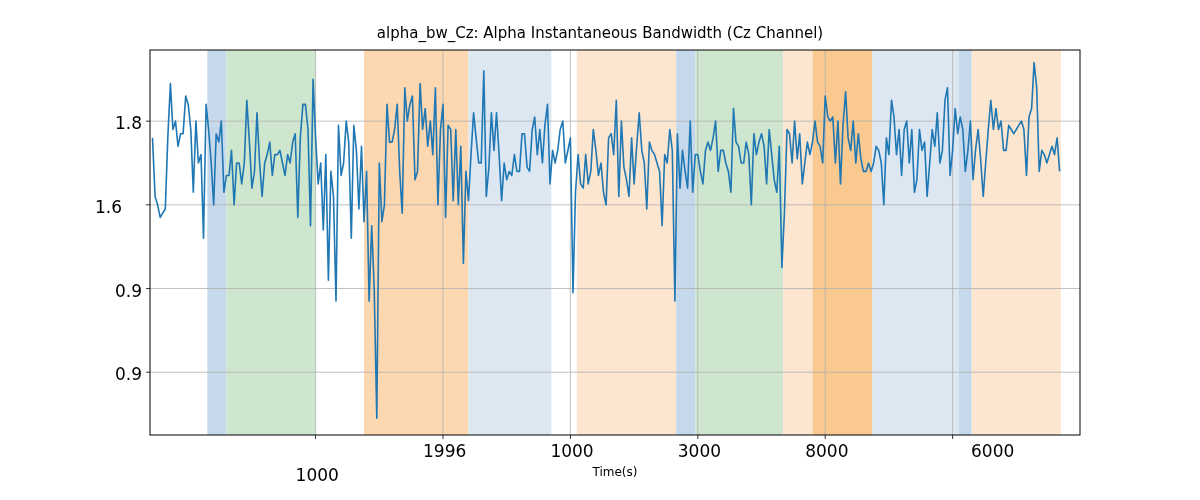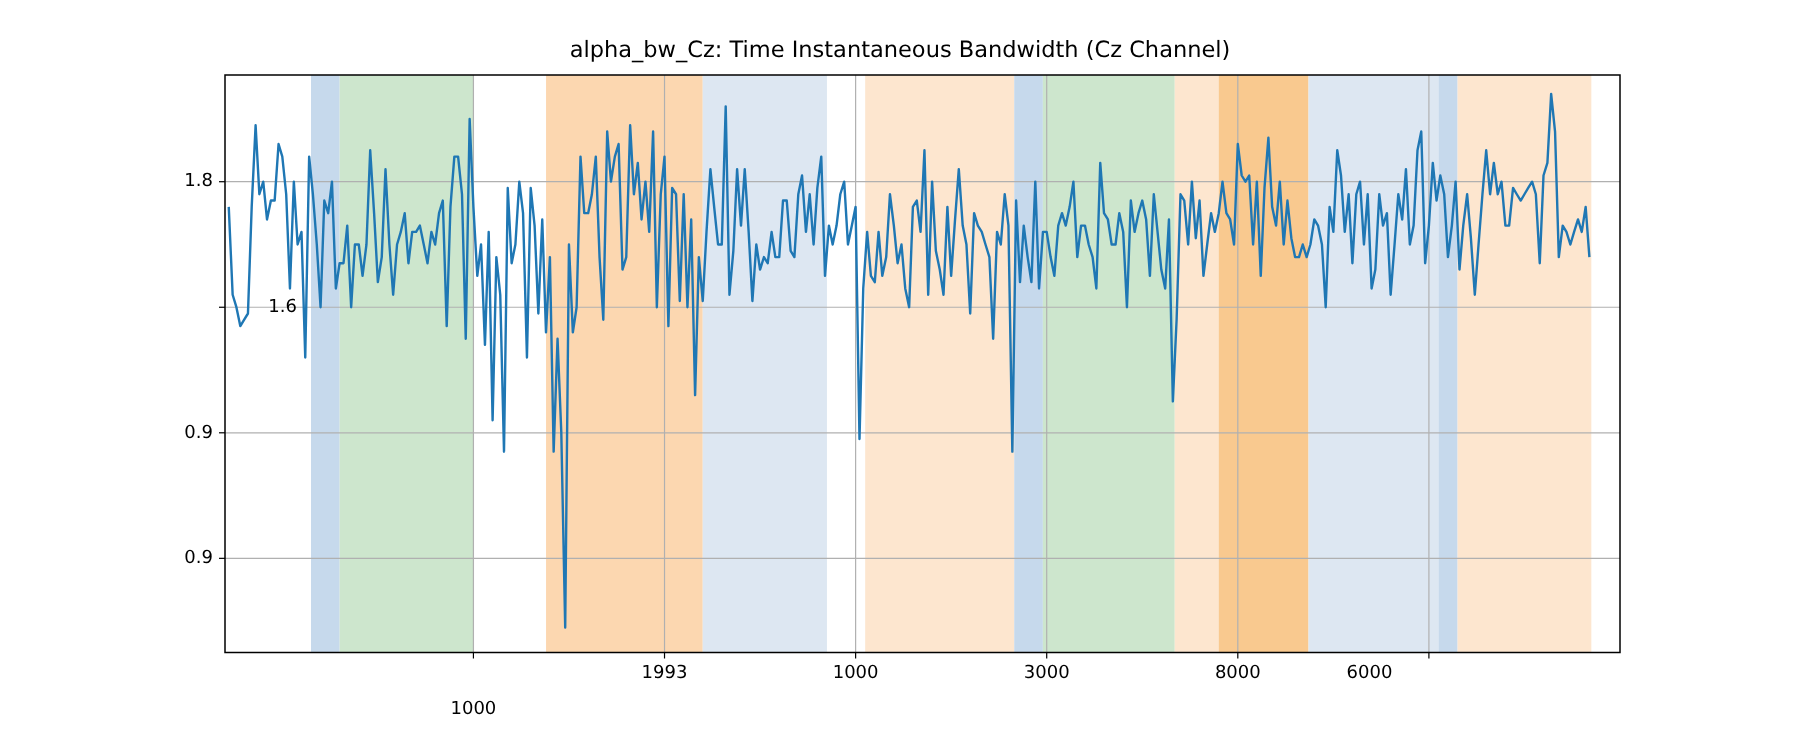--- a/index.html
+++ b/index.html
@@ -52,30 +52,30 @@
   .xlabel {
     position: absolute;
     left: 150px;
     top: 465px;
     width: 930px;
     text-align: center;
     font-size: 12px;
   }
   .tick-label {
     position: absolute;
-    font-size: 12px;
+    font-size: 17px;
     color: #000;
   }
 </style>
 </head>
 <body>
 
 <div class="figure">
 
-  <div class="title">alpha_bw_Cz: Time Instantaneous Bandwidth (Cz Channel)</div>
+  <div class="title">alpha_bw_Cz: Alpha Instantaneous Bandwidth (Cz Channel)</div>
 
   <div class="ylabel">
     
   </div>
 
   <div class="axes">
     <svg id="chart-svg" width="930" height="385">
         <rect x="57.32876712328767" y="0" width="19.109589041095894" height="385" fill="#c6d9ec"></rect>
         <rect x="76.43835616438356" y="0" width="89.1780821917808" height="385" fill="#cde6cd"></rect>
         <rect x="214.02739726027397" y="0" width="104.46575342465752" height="385" fill="#fcd7b0"></rect>
@@ -106,26 +106,27 @@
         <line x1="547.8082191780823" y1="385" x2="547.8082191780823" y2="389" stroke="#000" stroke-width="0.8"></line>
         <line x1="675.2054794520548" y1="385" x2="675.2054794520548" y2="389" stroke="#000" stroke-width="0.8"></line>
         <line x1="802.6027397260274" y1="385" x2="802.6027397260274" y2="389" stroke="#000" stroke-width="0.8"></line>
         <line x1="0" y1="322.22826086956525" x2="-4" y2="322.22826086956525" stroke="#000" stroke-width="0.8"></line>
         <line x1="0" y1="238.53260869565221" x2="-4" y2="238.53260869565221" stroke="#000" stroke-width="0.8"></line>
         <line x1="0" y1="154.8369565217391" x2="-4" y2="154.8369565217391" stroke="#000" stroke-width="0.8"></line>
         <line x1="0" y1="71.14130434782606" x2="-4" y2="71.14130434782606" stroke="#000" stroke-width="0.8"></line>
       </svg>
   </div>
 
+  <div class="xlabel">Time(s)</div>
 
   <div id="tick-layer">
       <div class="tick-label" style="left: 295.616px; top: 465px; width: 40px; text-align: center;">1000</div>
-      <div class="tick-label" style="left: 423.014px; top: 441px; width: 40px; text-align: center;">1993</div>
+      <div class="tick-label" style="left: 423.014px; top: 441px; width: 40px; text-align: center;">1996</div>
       <div class="tick-label" style="left: 550.411px; top: 441px; width: 40px; text-align: center;">1000</div>
       <div class="tick-label" style="left: 677.808px; top: 441px; width: 40px; text-align: center;">3000</div>
       <div class="tick-label" style="left: 805.205px; top: 441px; width: 40px; text-align: center;">8000</div>
-      <div class="tick-label" style="left: 893px; top: 441px; width: 40px; text-align: center;">6000</div>
+      <div class="tick-label" style="left: 971px; top: 441px; width: 40px; text-align: center;">6000</div>
       <div class="tick-label" style="right: 1058px; top: 364.228px; width: 34px; text-align: right;">0.9</div>
       <div class="tick-label" style="right: 1058px; top: 280.533px; width: 34px; text-align: right;">0.9</div>
-      <div class="tick-label" style="right: 1002px; top: 196.837px; width: 34px; text-align: right;">1.6</div>
+      <div class="tick-label" style="right: 1078px; top: 196.837px; width: 34px; text-align: right;">1.6</div>
       <div class="tick-label" style="right: 1058px; top: 113.141px; width: 34px; text-align: right;">1.8</div>
     </div>
 </div>
 
 </body></html>

